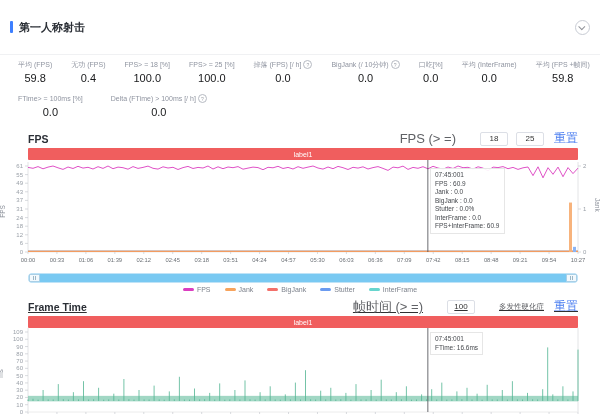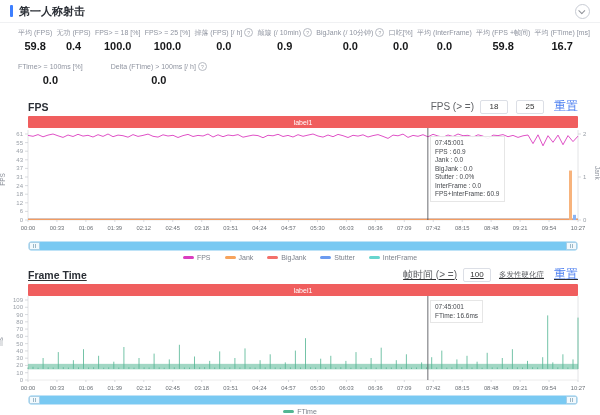--- a/index.html
+++ b/index.html
@@ -1,45 +1,45 @@
 <!DOCTYPE html>
 <html><head>
 <meta charset="utf-8">
 <style>
   html,body{margin:0;padding:0;background:#fff;}
   .page{position:relative;width:600px;height:415px;background:#fff;overflow:hidden;
         font-family:"Liberation Sans","DejaVu Sans",sans-serif;color:#303133;}
   
-  .hdr{display:flex;align-items:center;height:22px;padding:0 10px;border-bottom:1px solid #f0f1f3;}
+  .hdr{display:flex;align-items:center;height:22px;padding:16px 10px;border-bottom:1px solid #f0f1f3;}
   .hdr-bar{width:3px;height:12px;background:#3d7fff;border-radius:1px;}
   .hdr-title{margin-left:6px;font-size:11px;font-weight:bold;color:#2b2f36;}
   .hdr-spacer{flex:1;}
   .hdr-circle{width:13px;height:13px;border:1px solid #c8ccd4;border-radius:50%;
               display:flex;align-items:center;justify-content:center;cursor:pointer;}
   .hdr-caret{width:4px;height:4px;border-left:1px solid #909399;border-bottom:1px solid #909399;
              transform:rotate(-45deg) translateY(-1px);}
   
   .stats1{display:flex;justify-content:space-between;align-items:flex-start;
           padding:5px 10px 0 18px;height:27px;}
   .stats2{display:flex;gap:28px;padding:7px 0 4px 18px;height:27px;}
   .stat{display:flex;flex-direction:column;align-items:center;}
   .stat-label{font-size:7px;color:#8f94a0;white-space:nowrap;height:9px;display:flex;align-items:center;}
-  .stat-value{font-size:11px;font-weight:bold;color:#17181a;margin-top:3px;text-align:center;}
+  .stat-value{font-size:11px;font-weight:normal;color:#17181a;margin-top:3px;text-align:center;}
   .info{display:inline-flex;align-items:center;justify-content:center;width:7px;height:7px;
         border:1px solid #b6bac2;border-radius:50%;font-size:5px;color:#9a9ea6;margin-left:2px;cursor:pointer;}
   
   .sec-hdr{display:flex;align-items:center;margin:6px 22px 0 28px;height:15px;}
   .sec-title{font-size:10.5px;font-weight:bold;color:#2b2f36;}
   .sec-spacer{flex:1;}
-  .thresh-label{font-size:10px;color:#606266;margin-right:6px;white-space:nowrap;}
+  .thresh-label{font-size:13px;color:#606266;margin-right:24px;white-space:nowrap;}
   .num-input{width:26px;height:12px;font-size:8px;text-align:center;border:1px solid #dcdfe6;
              border-radius:2px;color:#333;padding:0;font-family:inherit;background:#fff;}
   .num-input + .num-input{margin-left:8px;}
   .reset{font-size:12px;color:#4a7df0;margin-left:10px;cursor:pointer;text-decoration:none;white-space:nowrap;}
-  .unit-label{font-size:7.5px;color:#606266;margin-left:8px;white-space:nowrap;}
+  .unit-label{font-size:7.5px;color:#606266;margin-left:24px;white-space:nowrap;}
   
   .band{margin:2px 22px 0 28px;height:12px;background:#f05e5e;color:#fff;font-size:7px;
         display:flex;align-items:center;justify-content:center;border-radius:1px;}
   
   .chart-wrap{position:relative;width:600px;}
   .vlab{position:absolute;font-size:6.5px;color:#8a8f99;white-space:nowrap;}
   .vlab-left{left:-4px;transform:rotate(-90deg);}
   .vlab-right{right:-1px;writing-mode:vertical-rl;}
   .tt{position:absolute;left:430px;background:rgba(255,255,255,.93);border:1px solid #e6e6e6;
       padding:2px 4px;font-size:6.5px;line-height:8.5px;color:#45484d;white-space:nowrap;z-index:3;}
@@ -98,27 +98,20 @@
     </div>
     <div class="stat">
       <div class="stat-label">
           <span>掉落 (FPS) [/ h]</span>
           <span class="info">?</span>
         </div>
       <div class="stat-value">0.0</div>
     </div>
     <div class="stat">
       <div class="stat-label">
-          <span>颠簸 (/ 10min)</span>
-          <span class="info">?</span>
-        </div>
-      <div class="stat-value">0.9</div>
-    </div>
-    <div class="stat">
-      <div class="stat-label">
           <span>BigJank (/ 10分钟)</span>
           <span class="info">?</span>
         </div>
       <div class="stat-value">0.0</div>
     </div>
     <div class="stat">
       <div class="stat-label">
           <span>口吃[%]</span>
         </div>
       <div class="stat-value">0.0</div>
@@ -127,26 +120,20 @@
       <div class="stat-label">
           <span>平均 (InterFrame)</span>
         </div>
       <div class="stat-value">0.0</div>
     </div>
     <div class="stat">
       <div class="stat-label">
           <span>平均 (FPS +帧间)</span>
         </div>
       <div class="stat-value">59.8</div>
-    </div>
-    <div class="stat">
-      <div class="stat-label">
-          <span>平均 (FTime) [ms]</span>
-        </div>
-      <div class="stat-value">16.7</div>
     </div>
   </div>
 
   <div class="stats2">
     <div class="stat">
       <div class="stat-label">
           <span>FTime&gt; = 100ms [%]</span>
         </div>
       <div class="stat-value">0.0</div>
     </div>

